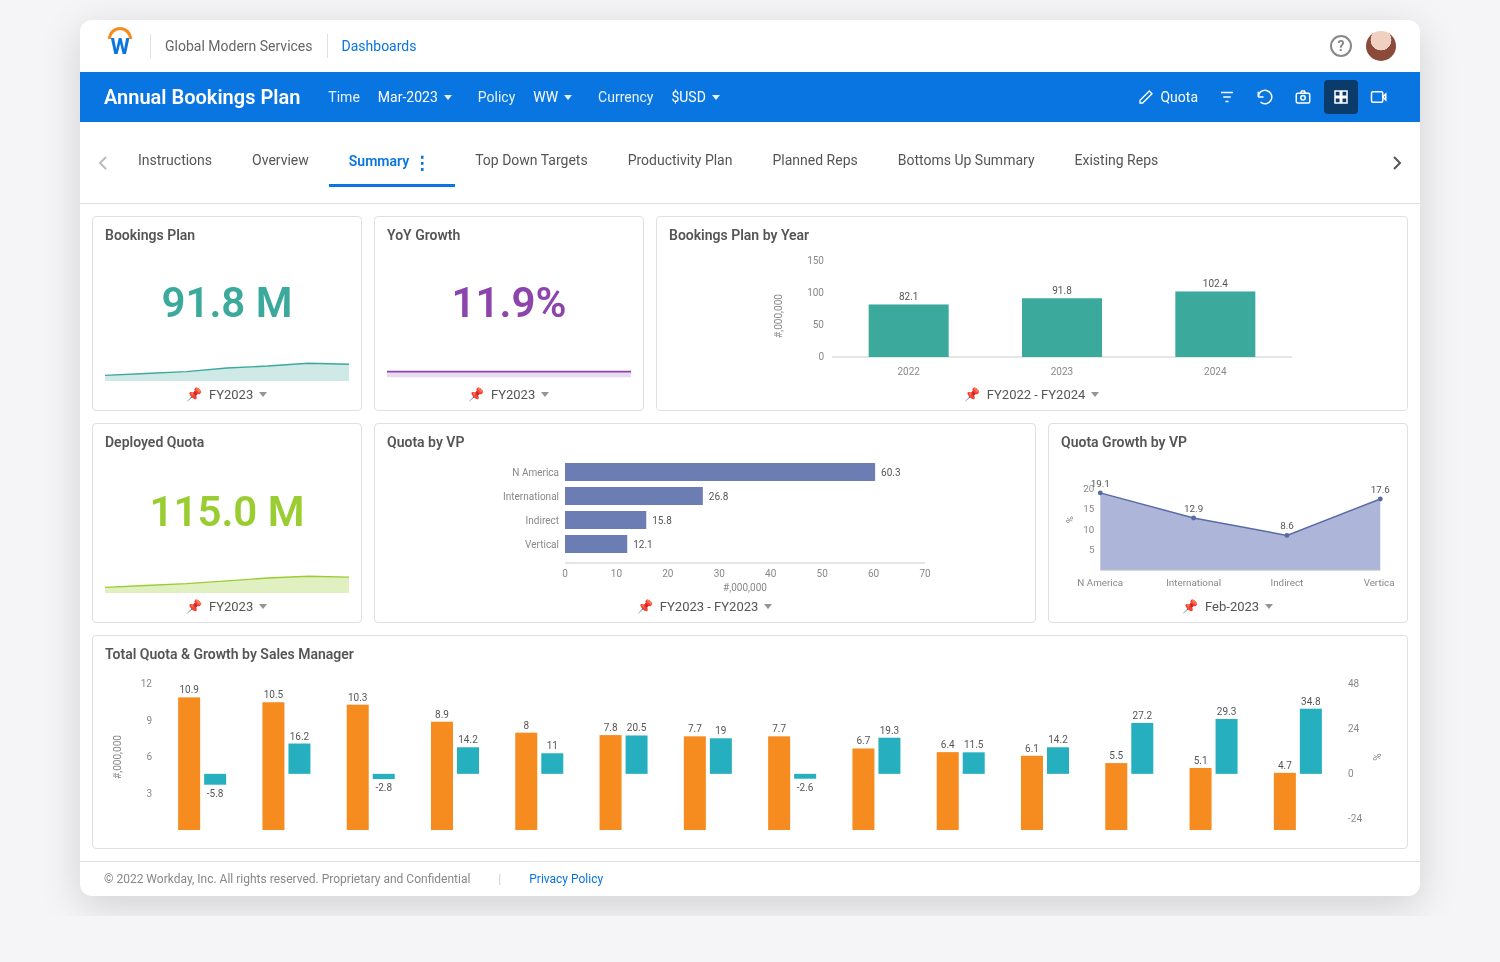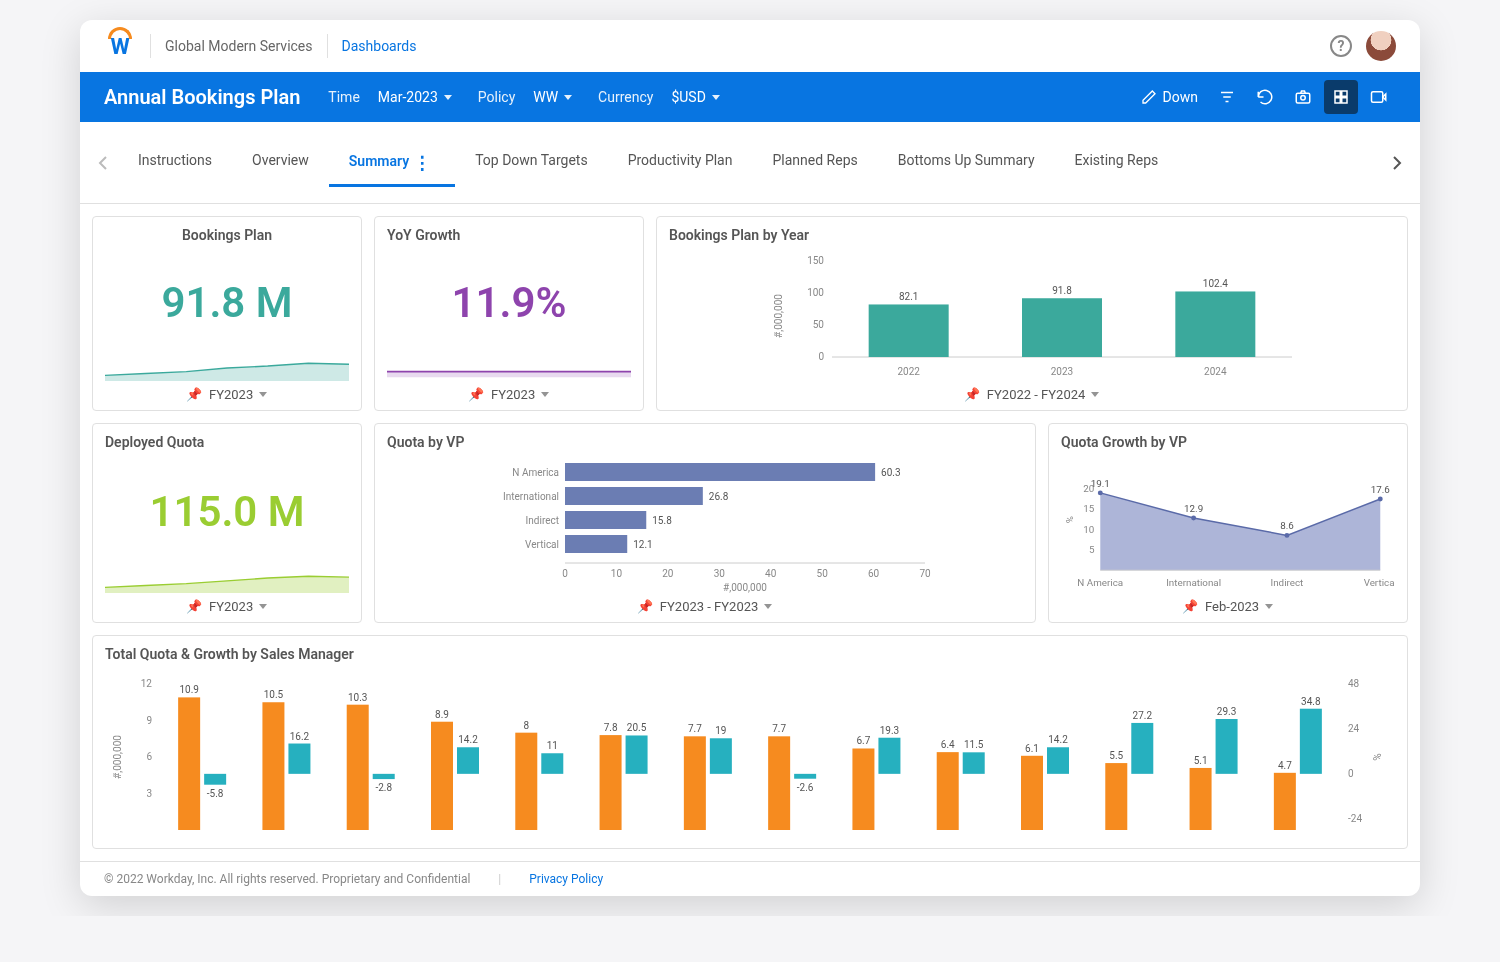--- a/index.html
+++ b/index.html
@@ -90,21 +90,21 @@
   .card-foot { text-align:center; color:#555; font-size:13px; padding-top:6px; display:flex;align-items:center;justify-content:center;gap:6px;cursor:pointer;}
   .pin-icon { color: var(--blue); }
 
   .bignum { flex:1; display:flex; align-items:center; justify-content:center; font-size:42px; font-weight:600;}
   .bignum.teal { color: var(--teal); }
   .bignum.purple { color: var(--purple); }
   .bignum.lime { color: var(--lime); }
   .spark { height:28px; width:100%; }
 
   
-  .card-bookings { grid-column:1; grid-row:1;align-items:center;}
+  .card-bookings { grid-column:1; grid-row:1;}
   .card-yoy { grid-column:2; grid-row:1;}
   .card-byyear { grid-column:3 / span 2; grid-row:1;}
   .card-deployed { grid-column:1; grid-row:2;}
   .card-quotavp { grid-column:2 / span 2; grid-row:2;}
   .card-growthvp { grid-column:4; grid-row:2;}
   .card-totalquota { grid-column:1 / span 4; grid-row:3;}
 
   .chart { flex:1; position:relative; font-size:10px; color:#888;}
   .axis-label { font-size:10px; fill:#888;}
   .data-label { font-size:10px; fill:#555;}
@@ -145,21 +145,21 @@
     <span class="filter-val">
         <span>$USD</span>
         <span class="chev"></span>
       </span>
     <div class="spacer"></div>
     <div class="actions">
       <span class="edit-btn">
         <svg width="16" height="16" viewBox="0 0 24 24" fill="none" stroke="currentColor" stroke-width="2">
             <path d="M17 3l4 4L7 21H3v-4L17 3z"></path>
           </svg>
-        <span>Down</span>
+        <span>Quota</span>
       </span>
       <span class="icon-btn">
           <svg width="18" height="18" viewBox="0 0 24 24" fill="none" stroke="currentColor" stroke-width="2">
             <path d="M4 6h16M7 12h10M10 18h4"></path>
           </svg>
         </span>
       <span class="icon-btn">
           <svg width="18" height="18" viewBox="0 0 24 24" fill="none" stroke="currentColor" stroke-width="2">
             <path d="M3 12a9 9 0 1 1 3 6.7M3 12V5m0 7h7"></path>
           </svg>

